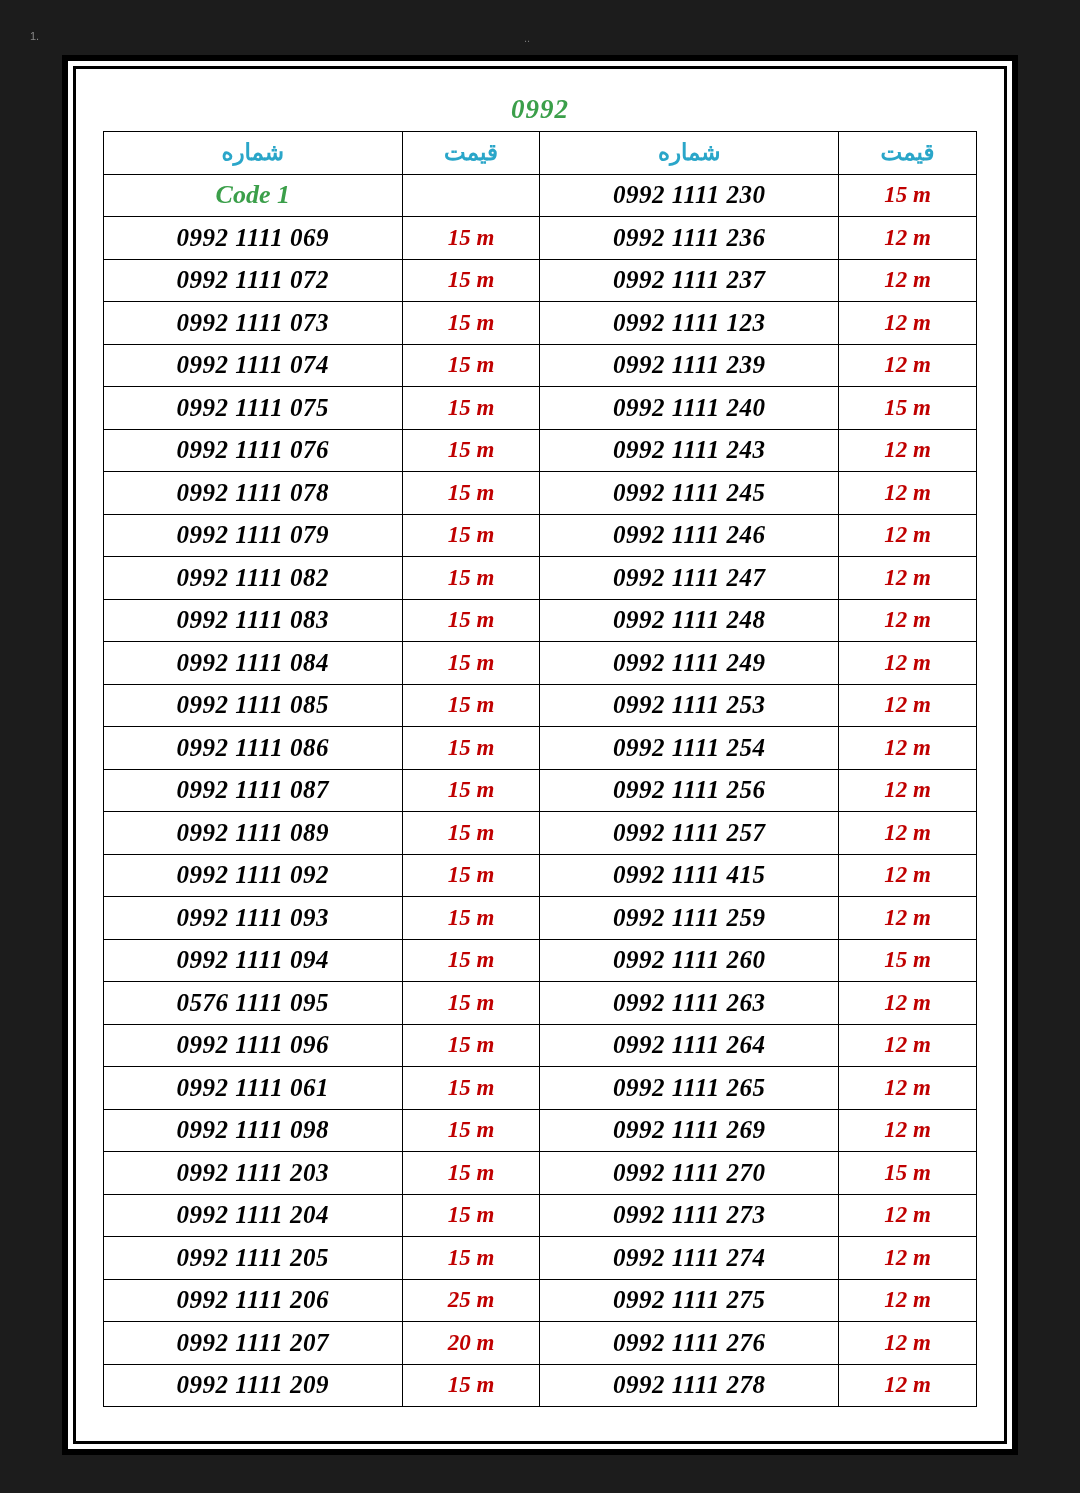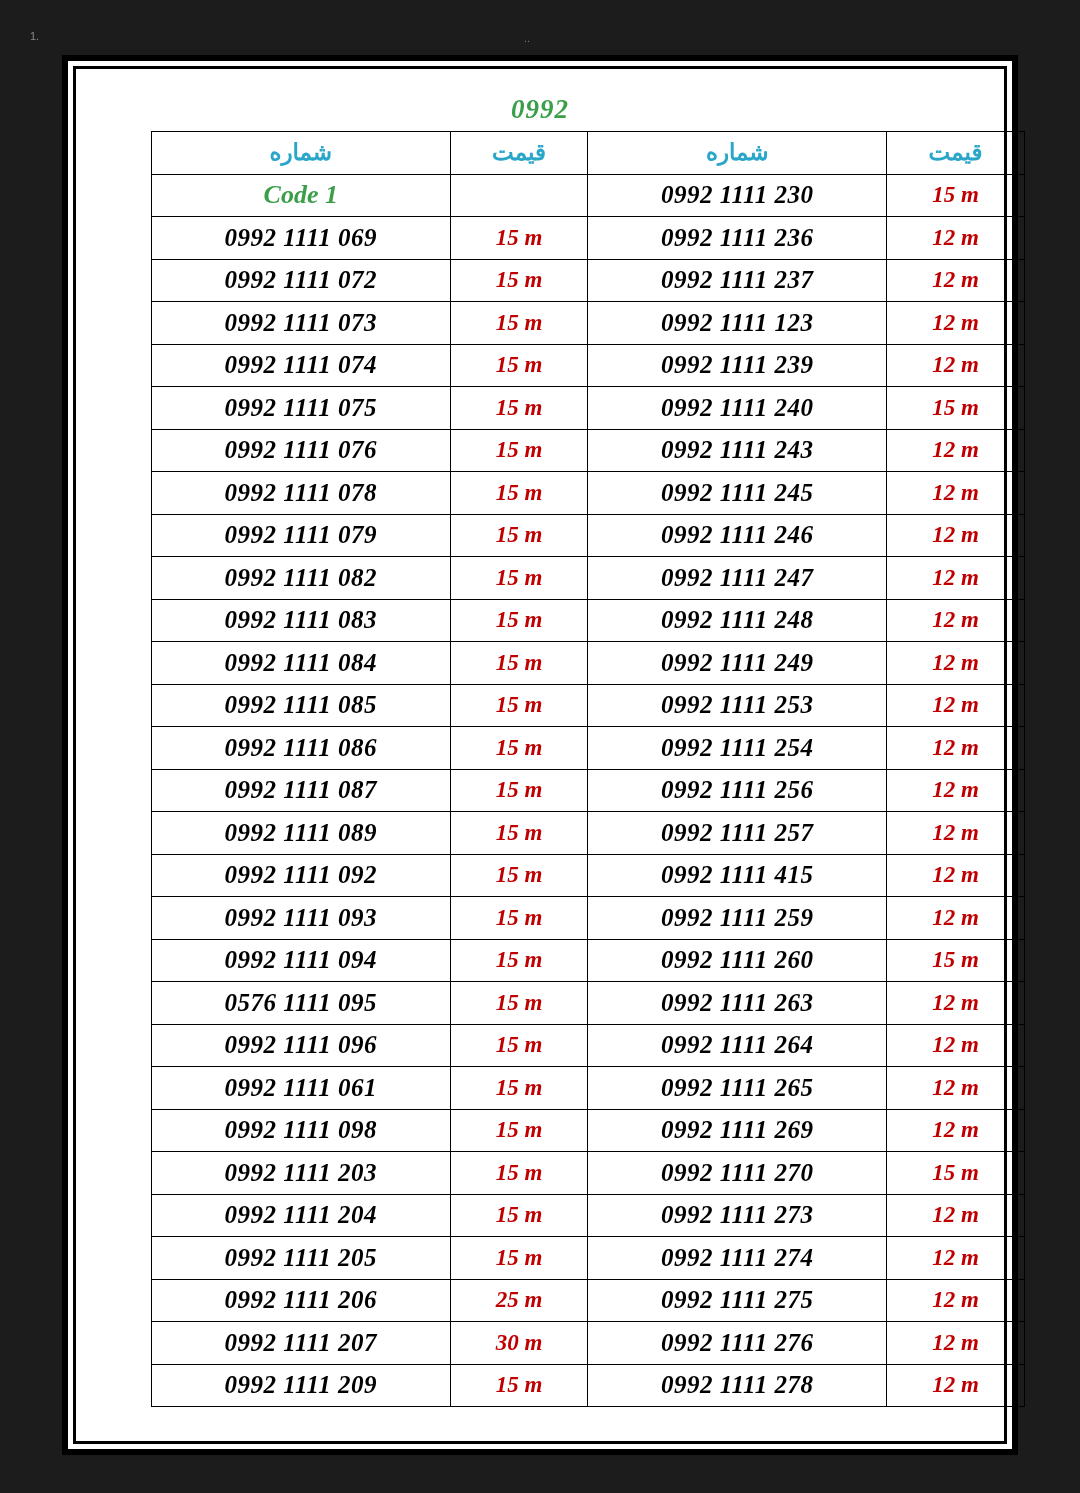--- a/index.html
+++ b/index.html
@@ -75,21 +75,20 @@
     position: absolute;
     left: 27px;
     top: 62px;
     right: 27px;
     bottom: 14px;
   }
   table.numbers {
     border-collapse: collapse;
     width: 100%;
     table-layout: fixed;
-    margin-left: 48px;
   }
   table.numbers td, table.numbers th {
     border: 1px solid #000000;
     height: 41.5px;
     padding: 0;
     text-align: center;
     vertical-align: middle;
   }
   col.c-num { width: 34.2%; }
   col.c-price { width: 15.8%; }
@@ -307,21 +306,21 @@
                 <td class="price">12 m</td>
               </tr>
               <tr>
                 <td class="num">0992 1111 206</td>
                 <td class="price">25 m</td>
                 <td class="num">0992 1111 275</td>
                 <td class="price">12 m</td>
               </tr>
               <tr>
                 <td class="num">0992 1111 207</td>
-                <td class="price">30 m</td>
+                <td class="price">20 m</td>
                 <td class="num">0992 1111 276</td>
                 <td class="price">12 m</td>
               </tr>
               <tr>
                 <td class="num">0992 1111 209</td>
                 <td class="price">15 m</td>
                 <td class="num">0992 1111 278</td>
                 <td class="price">12 m</td>
               </tr>
             </tbody>

